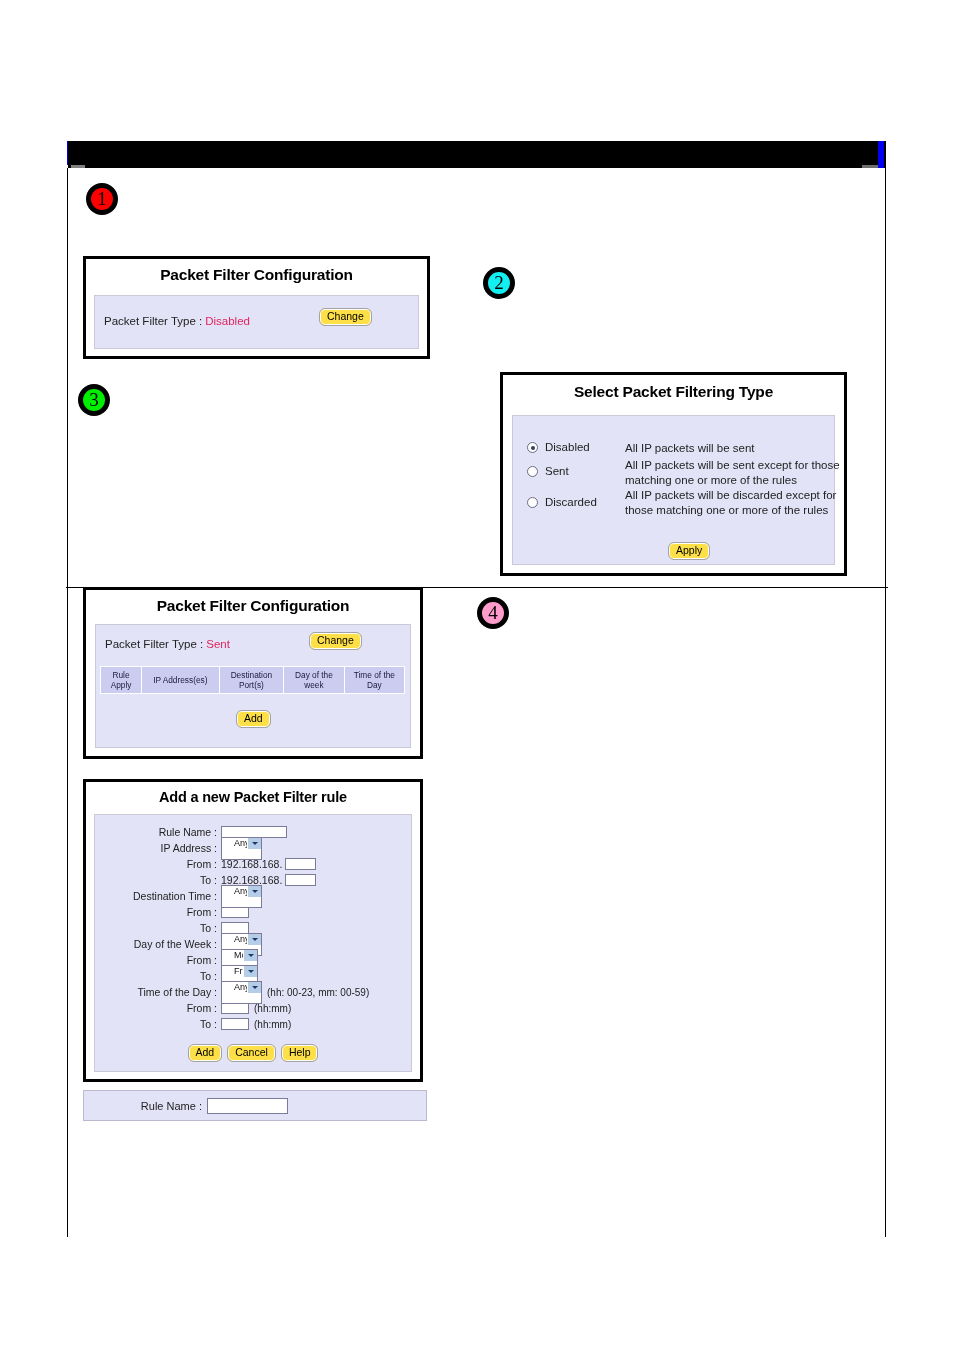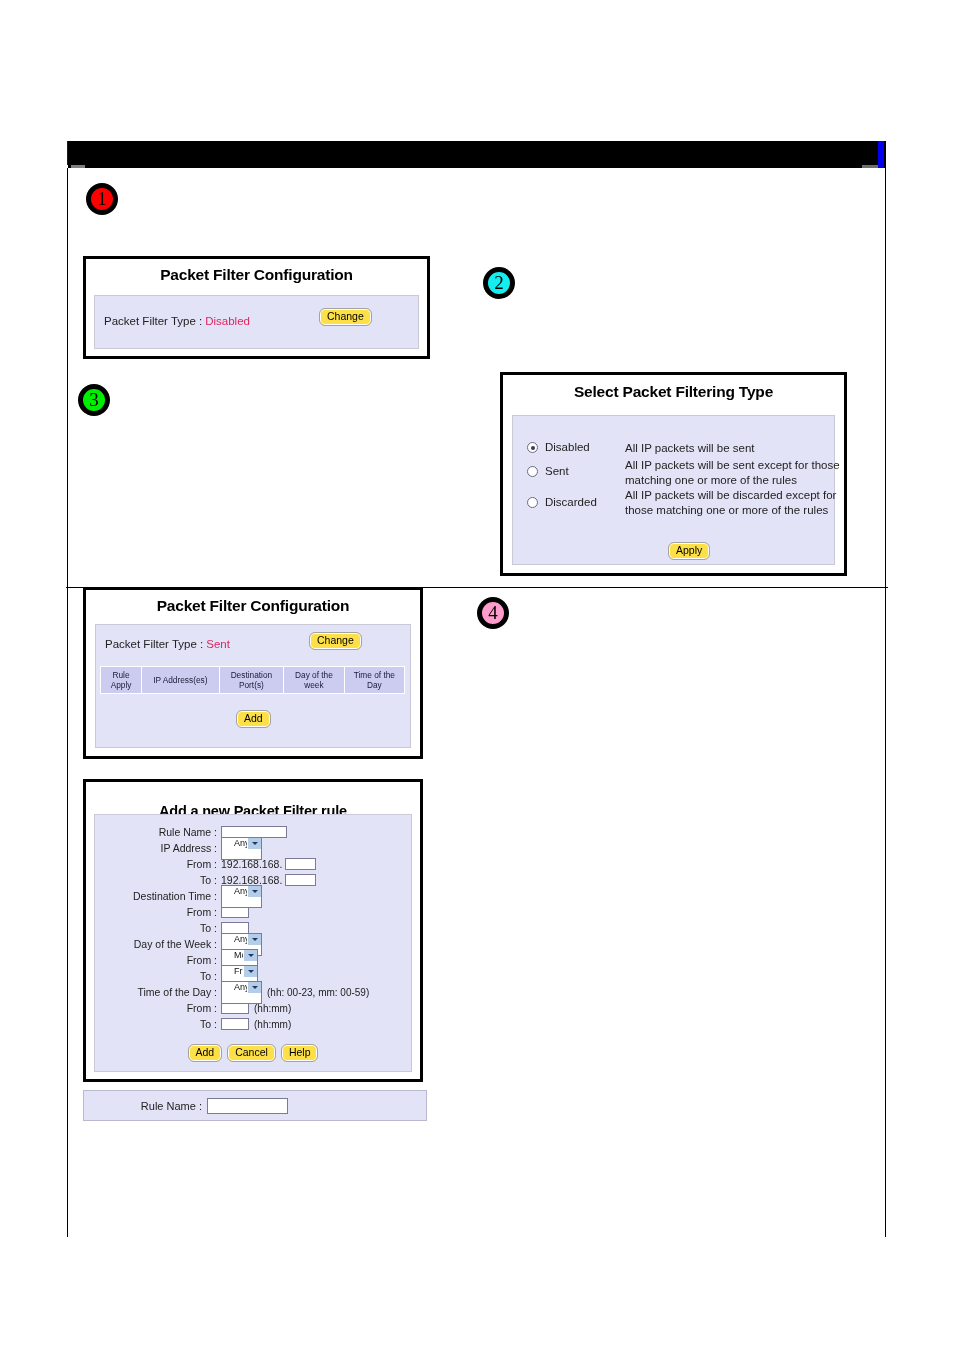--- a/index.html
+++ b/index.html
@@ -313,21 +313,21 @@
 
   
   #panel-add-rule {
     left: 83px;
     top: 779px;
     width: 340px;
     height: 303px;
   }
   #panel-add-rule .panel-title {
     font-size: 14.5px;
-    padding-top: 21px;
+    padding-top: 7px;
     letter-spacing: -0.2px;
   }
   #panel-add-rule .panel-body {
     position: absolute;
     left: 8px;
     top: 32px;
     right: 8px;
     bottom: 7px;
     padding-top: 9px;
   }

